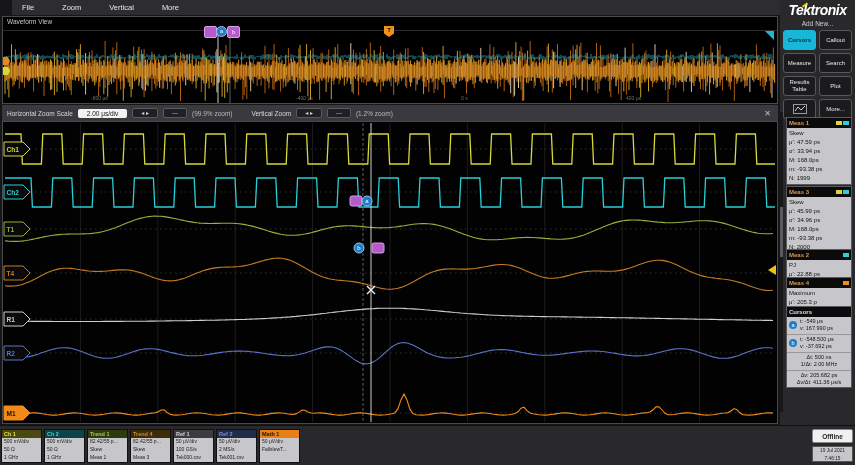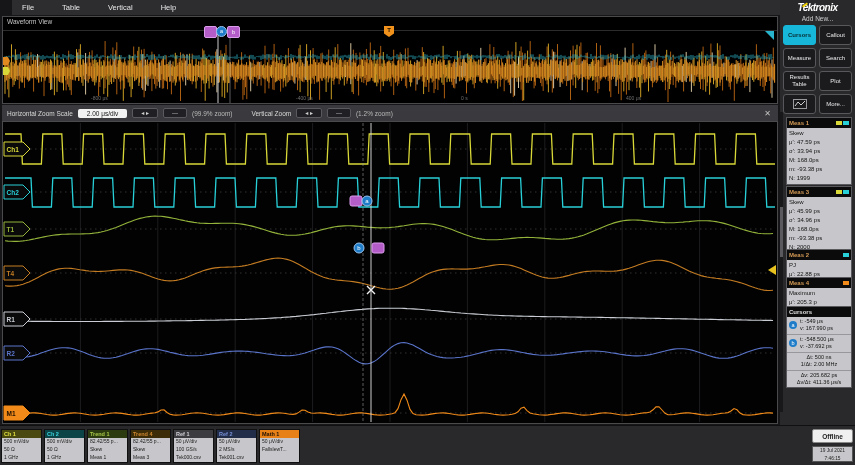--- a/index.html
+++ b/index.html
@@ -31,21 +31,21 @@
   .zb-value{background:#f2f2f2;color:#161616;border-radius:2px;padding:1px 9px;}
   .zb-btn{background:#202024;border:1px solid #5a5a5e;border-radius:2px;color:#cfcfcf;
           padding:1px 8px;font-size:6px;line-height:1;}
   .zb-pct{color:#b8b8b8;}
   .zb-close{margin-left:auto;color:#c0c0c0;font-size:8px;padding-right:2px;}
   
   .mainview{position:absolute;left:2px;top:121px;width:776px;height:303px;background:#020203;
             border:1px solid #4a4a4c;box-sizing:border-box;}
   
   .sidebar{position:absolute;left:780px;top:0;width:75px;height:425px;background:#29292c;}
-  .brand{font-size:10px;font-weight:bold;font-style:italic;color:#fff;text-align:center;padding-top:2px;letter-spacing:-0.5px;}
+  .brand{font-size:14px;font-weight:bold;font-style:italic;color:#fff;text-align:center;padding-top:2px;letter-spacing:-0.5px;}
   .brand-accent{position:absolute;left:22px;top:4px;width:6px;height:2px;background:#f6d500;transform:rotate(-35deg);}
   .addnew-label{font-size:6.5px;color:#cfcfcf;text-align:center;margin:2px 0 3px 0;}
   .btn-grid{display:grid;grid-template-columns:33px 33px;gap:3px;justify-content:center;}
   .sb-btn{height:20px;background:#1b1b1e;border:1px solid #58585c;border-radius:3px;color:#e8e8e8;
           font-size:6px;display:flex;align-items:center;justify-content:center;text-align:center;line-height:1.15;padding:0 1px;box-sizing:border-box;}
   .sb-btn.active{background:#17b7d9;border-color:#17b7d9;color:#062a30;font-weight:bold;}
   .sb-scroll{position:absolute;left:0;top:112px;width:3px;height:300px;background:#18181a;}
   .sb-scroll-handle{position:absolute;left:0;top:95px;width:3px;height:50px;background:#5a5a5e;}
   .panel{position:absolute;left:6px;width:66px;background:#c7c7cb;border:1px solid #59595d;box-sizing:border-box;font-size:6px;color:#141414;}
   .panel-head{background:#0b0b0c;color:#d49a54;font-size:6px;font-weight:bold;padding:1px 2px;
@@ -68,23 +68,23 @@
   .datetime{position:absolute;left:812px;top:446px;width:41px;height:16px;background:#c7c7cb;color:#222;
             font-size:4.8px;text-align:center;line-height:1.6;border:1px solid #555;box-sizing:border-box;}
   .trig-arrow{position:absolute;right:1px;top:143px;width:0;height:0;border-right:8px solid #e8c21e;
               border-top:5px solid transparent;border-bottom:5px solid transparent;}
 </style>
 </head>
 <body>
 
 <div class="menubar">
   <span class="menu-item">File</span>
-  <span class="menu-item">Table</span>
+  <span class="menu-item">Zoom</span>
   <span class="menu-item">Vertical</span>
-  <span class="menu-item">Help</span>
+  <span class="menu-item">More</span>
 </div>
 
 <div class="overview">
   <div class="ov-title">Waveform View</div>
   <svg id="ov-svg" class="ov-canvas">
       <line x1="2" y1="28.524558113663602" x2="2" y2="64.89991432683263" stroke-width="1" stroke="#e0ae28" opacity="0.9"></line>
       <line x1="3.3" y1="26.940302817373606" x2="3.3" y2="47.208563936536635" stroke-width="1" stroke="#c06a14" opacity="0.9"></line>
       <line x1="4.6" y1="28.977692658076677" x2="4.6" y2="60.354648139259325" stroke-width="1" stroke="#c06a14" opacity="0.9"></line>
       <line x1="5.8999999999999995" y1="36.24946329983254" x2="5.8999999999999995" y2="68.40268575653828" stroke-width="1" stroke="#e0ae28" opacity="0.9"></line>
       <line x1="7.199999999999999" y1="33.44760123702628" x2="7.199999999999999" y2="48.07191084014056" stroke-width="1" stroke="#e0ae28" opacity="0.9"></line>

